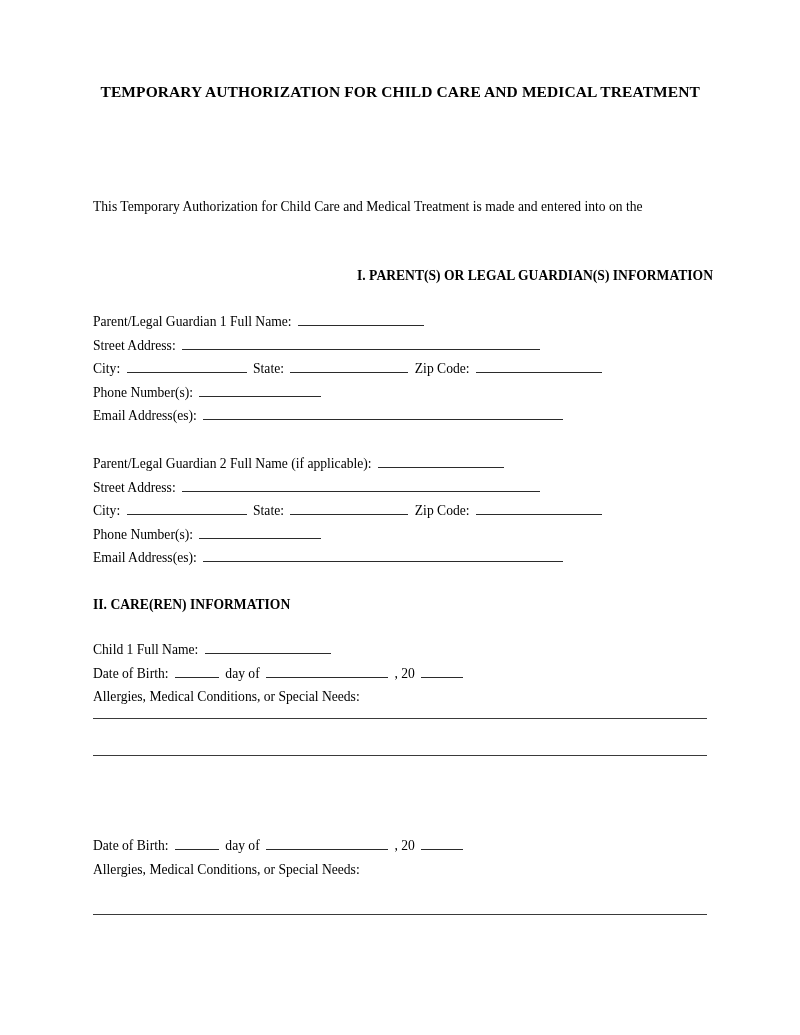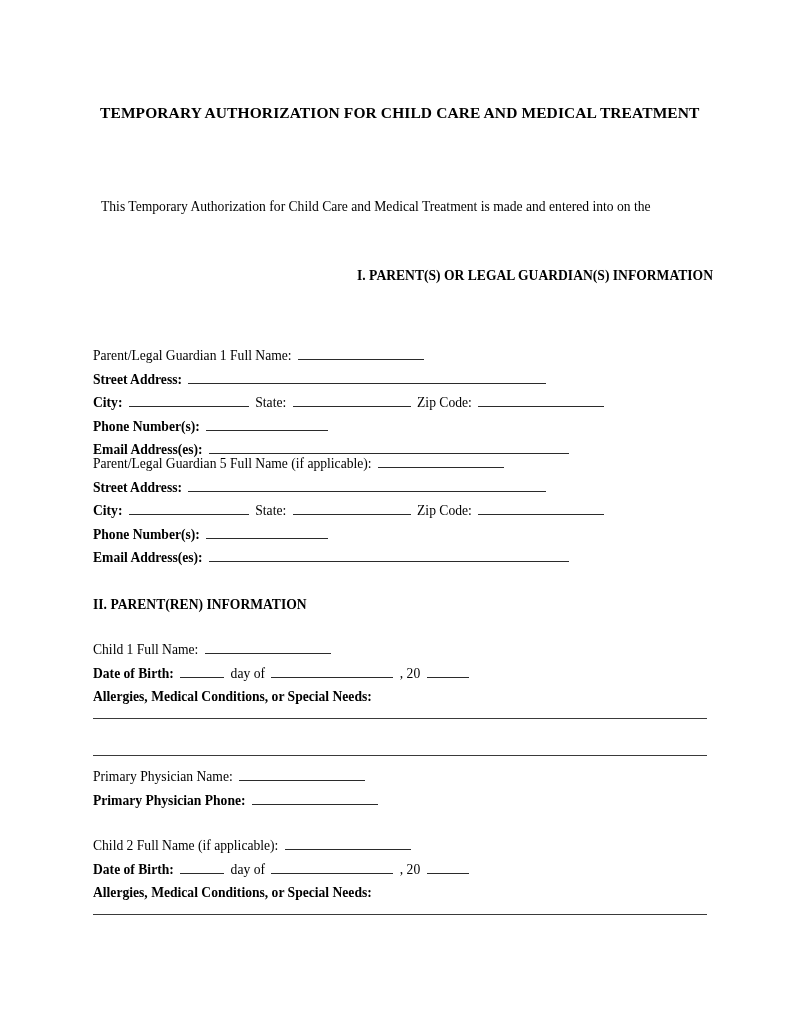--- a/index.html
+++ b/index.html
@@ -21,39 +21,38 @@
     width: 800px;
     height: 1035px;
     background: #fff;
     overflow: hidden;
   }
   .doc-title {
     position: absolute;
     left: 100px;
     top: 80px;
     width: 600px;
-    text-align: left;
+    text-align: right;
     font-size: 15.5px;
     font-weight: bold;
     line-height: 24px;
     letter-spacing: 0.1px;
-    margin-top: 21px;
   }
   .body-block {
     position: absolute;
     left: 93px;
     width: 620px;
   }
   .line {
     font-size: 13.6px;
     line-height: 23.5px;
     white-space: nowrap;
   }
-  .line.wrap { white-space: normal; margin-left: 8px; }
-  .b { font-weight: bold; }
+  .line.wrap { white-space: normal; }
+  .b { font-weight: normal; }
   .section-head {
     font-size: 13.6px;
     font-weight: bold;
     line-height: 23.5px;
     white-space: nowrap;
   }
   
   .blank {
     display: inline-block;
     vertical-align: baseline;
@@ -77,21 +76,21 @@
   <div class="doc-title">TEMPORARY AUTHORIZATION FOR CHILD CARE AND MEDICAL TREATMENT</div>
 
   <div class="body-block" style="top:195px;">
     <div class="line wrap">This Temporary Authorization for Child Care and Medical Treatment is made and entered into on the</div>
   </div>
 
   <div class="body-block" style="top:264px;text-align:right;">
     <div class="section-head">I. PARENT(S) OR LEGAL GUARDIAN(S) INFORMATION</div>
   </div>
 
-  <div class="body-block" style="top:310px;margin-top:34px;">
+  <div class="body-block" style="top:310px;">
     <div class="line">
       <span>Parent/Legal Guardian 1 Full Name:</span>
       <span class="blank" style="width:126px;"></span>
     </div>
     <div class="line">
       <span class="b">Street Address:</span>
       <span class="blank" style="width:358px;"></span>
     </div>
     <div class="line">
       <span class="b">City:</span>
@@ -106,21 +105,21 @@
       <span class="blank" style="width:122px;"></span>
     </div>
     <div class="line">
       <span class="b">Email Address(es):</span>
       <span class="blank" style="width:360px;"></span>
     </div>
   </div>
 
   <div class="body-block" style="top:452px;">
     <div class="line">
-      <span>Parent/Legal Guardian 5 Full Name (if applicable):</span>
+      <span>Parent/Legal Guardian 2 Full Name (if applicable):</span>
       <span class="blank" style="width:126px;"></span>
     </div>
     <div class="line">
       <span class="b">Street Address:</span>
       <span class="blank" style="width:358px;"></span>
     </div>
     <div class="line">
       <span class="b">City:</span>
       <span class="blank" style="width:120px;"></span>
       <span>State:</span>
@@ -132,21 +131,21 @@
       <span class="b">Phone Number(s):</span>
       <span class="blank" style="width:122px;"></span>
     </div>
     <div class="line">
       <span class="b">Email Address(es):</span>
       <span class="blank" style="width:360px;"></span>
     </div>
   </div>
 
   <div class="body-block" style="top:593px;">
-    <div class="section-head">II. PARENT(REN) INFORMATION</div>
+    <div class="section-head">II. CARE(REN) INFORMATION</div>
   </div>
 
   <div class="body-block" style="top:638px;">
     <div class="line">
       <span>Child 1 Full Name:</span>
       <span class="blank" style="width:126px;"></span>
     </div>
     <div class="line">
       <span class="b">Date of Birth:</span>
       <span class="blank" style="width:44px;"></span>
@@ -156,36 +155,22 @@
       <span class="blank" style="width:42px;"></span>
     </div>
     <div class="line">
       <span class="b">Allergies, Medical Conditions, or Special Needs:</span>
     </div>
   </div>
 
   <div class="hrule" style="top:718px;"></div>
   <div class="hrule" style="top:755px;"></div>
 
-  <div class="body-block" style="top:765px;">
-    <div class="line">
-      <span>Primary Physician Name:</span>
-      <span class="blank" style="width:126px;"></span>
-    </div>
-    <div class="line">
-      <span class="b">Primary Physician Phone:</span>
-      <span class="blank" style="width:126px;"></span>
-    </div>
-  </div>
 
   <div class="body-block" style="top:834px;">
-    <div class="line">
-      <span>Child 2 Full Name (if applicable):</span>
-      <span class="blank" style="width:126px;"></span>
-    </div>
     <div class="line">
       <span class="b">Date of Birth:</span>
       <span class="blank" style="width:44px;"></span>
       <span>day of</span>
       <span class="blank" style="width:122px;"></span>
       <span>, 20</span>
       <span class="blank" style="width:42px;"></span>
     </div>
     <div class="line">
       <span class="b">Allergies, Medical Conditions, or Special Needs:</span>

